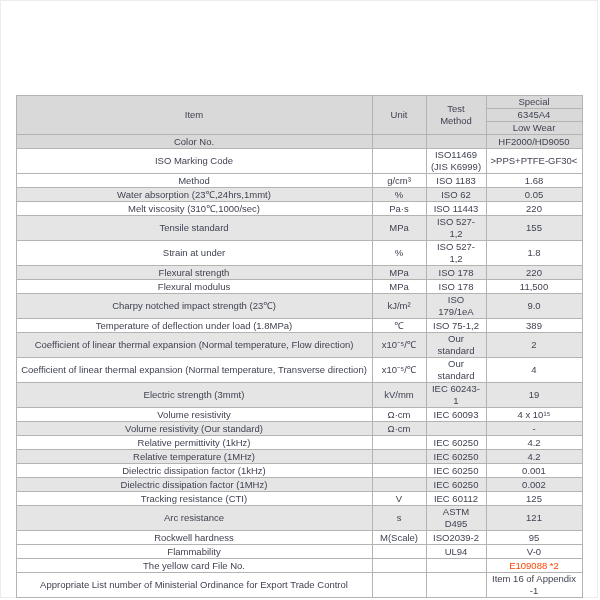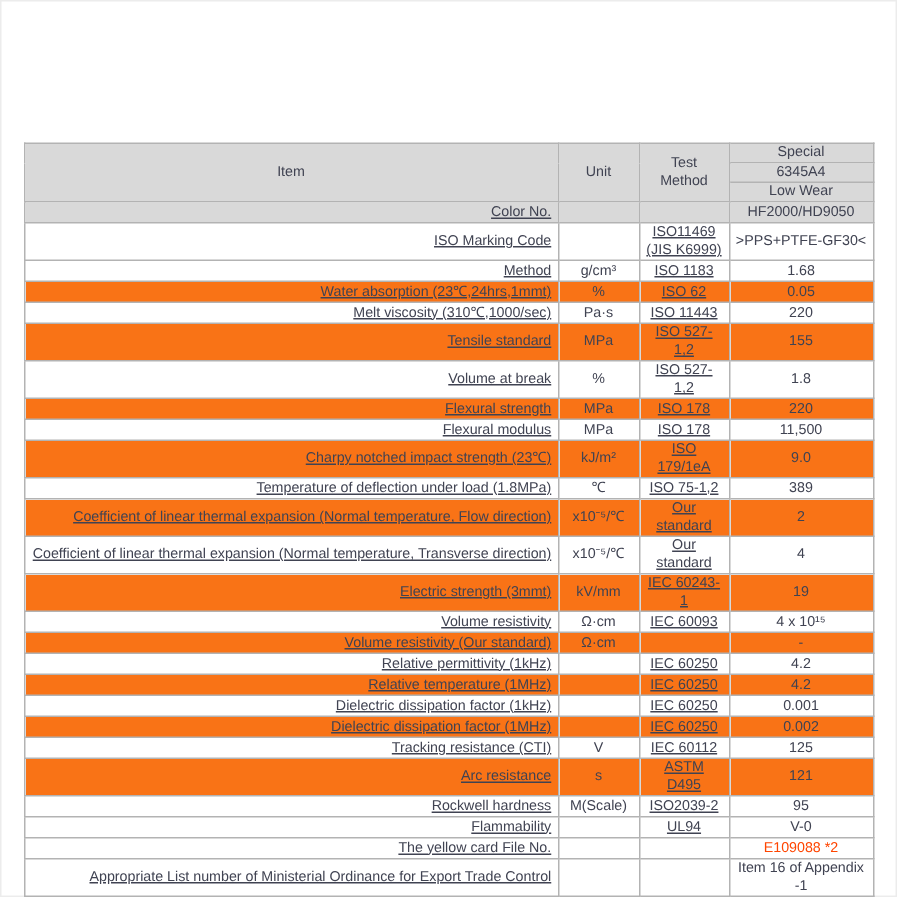--- a/index.html
+++ b/index.html
@@ -38,27 +38,27 @@
   
   tr.head-row th {
     background: #d9d9d9;
     text-align: center;
     height: 13px;
   }
   tr.gray td {
     background: #d9d9d9;
   }
   
-  td.c-item { text-align: right; text-decoration: underline; }
+  td.c-item { text-align: center; }
   td.c-unit, td.c-method, td.c-value { text-align: center; }
   th.c-item { text-align: center; }
   
-  tr.hl td { background: #f97316; }
-  
-  td.c-method { white-space: normal; text-decoration: underline; }
+  tr.hl td { background: #e5e5e5; }
+  
+  td.c-method { white-space: normal; }
   .alert { color: #ff4500; }
 </style>
 </head>
 <body>
 
 <div class="page">
   <table class="props">
     <colgroup>
       <col style="width:356px">
       <col style="width:54px">
@@ -110,21 +110,21 @@
     <td class="c-method">ISO 11443</td>
     <td class="c-value">220</td>
   </tr>
         <tr class="hl">
     <td class="c-item">Tensile standard</td>
     <td class="c-unit">MPa</td>
     <td class="c-method">ISO 527-1,2</td>
     <td class="c-value">155</td>
   </tr>
         <tr>
-    <td class="c-item">Volume at break</td>
+    <td class="c-item">Strain at under</td>
     <td class="c-unit">%</td>
     <td class="c-method">ISO 527-1,2</td>
     <td class="c-value">1.8</td>
   </tr>
         <tr class="hl">
     <td class="c-item">Flexural strength</td>
     <td class="c-unit">MPa</td>
     <td class="c-method">ISO 178</td>
     <td class="c-value">220</td>
   </tr>

